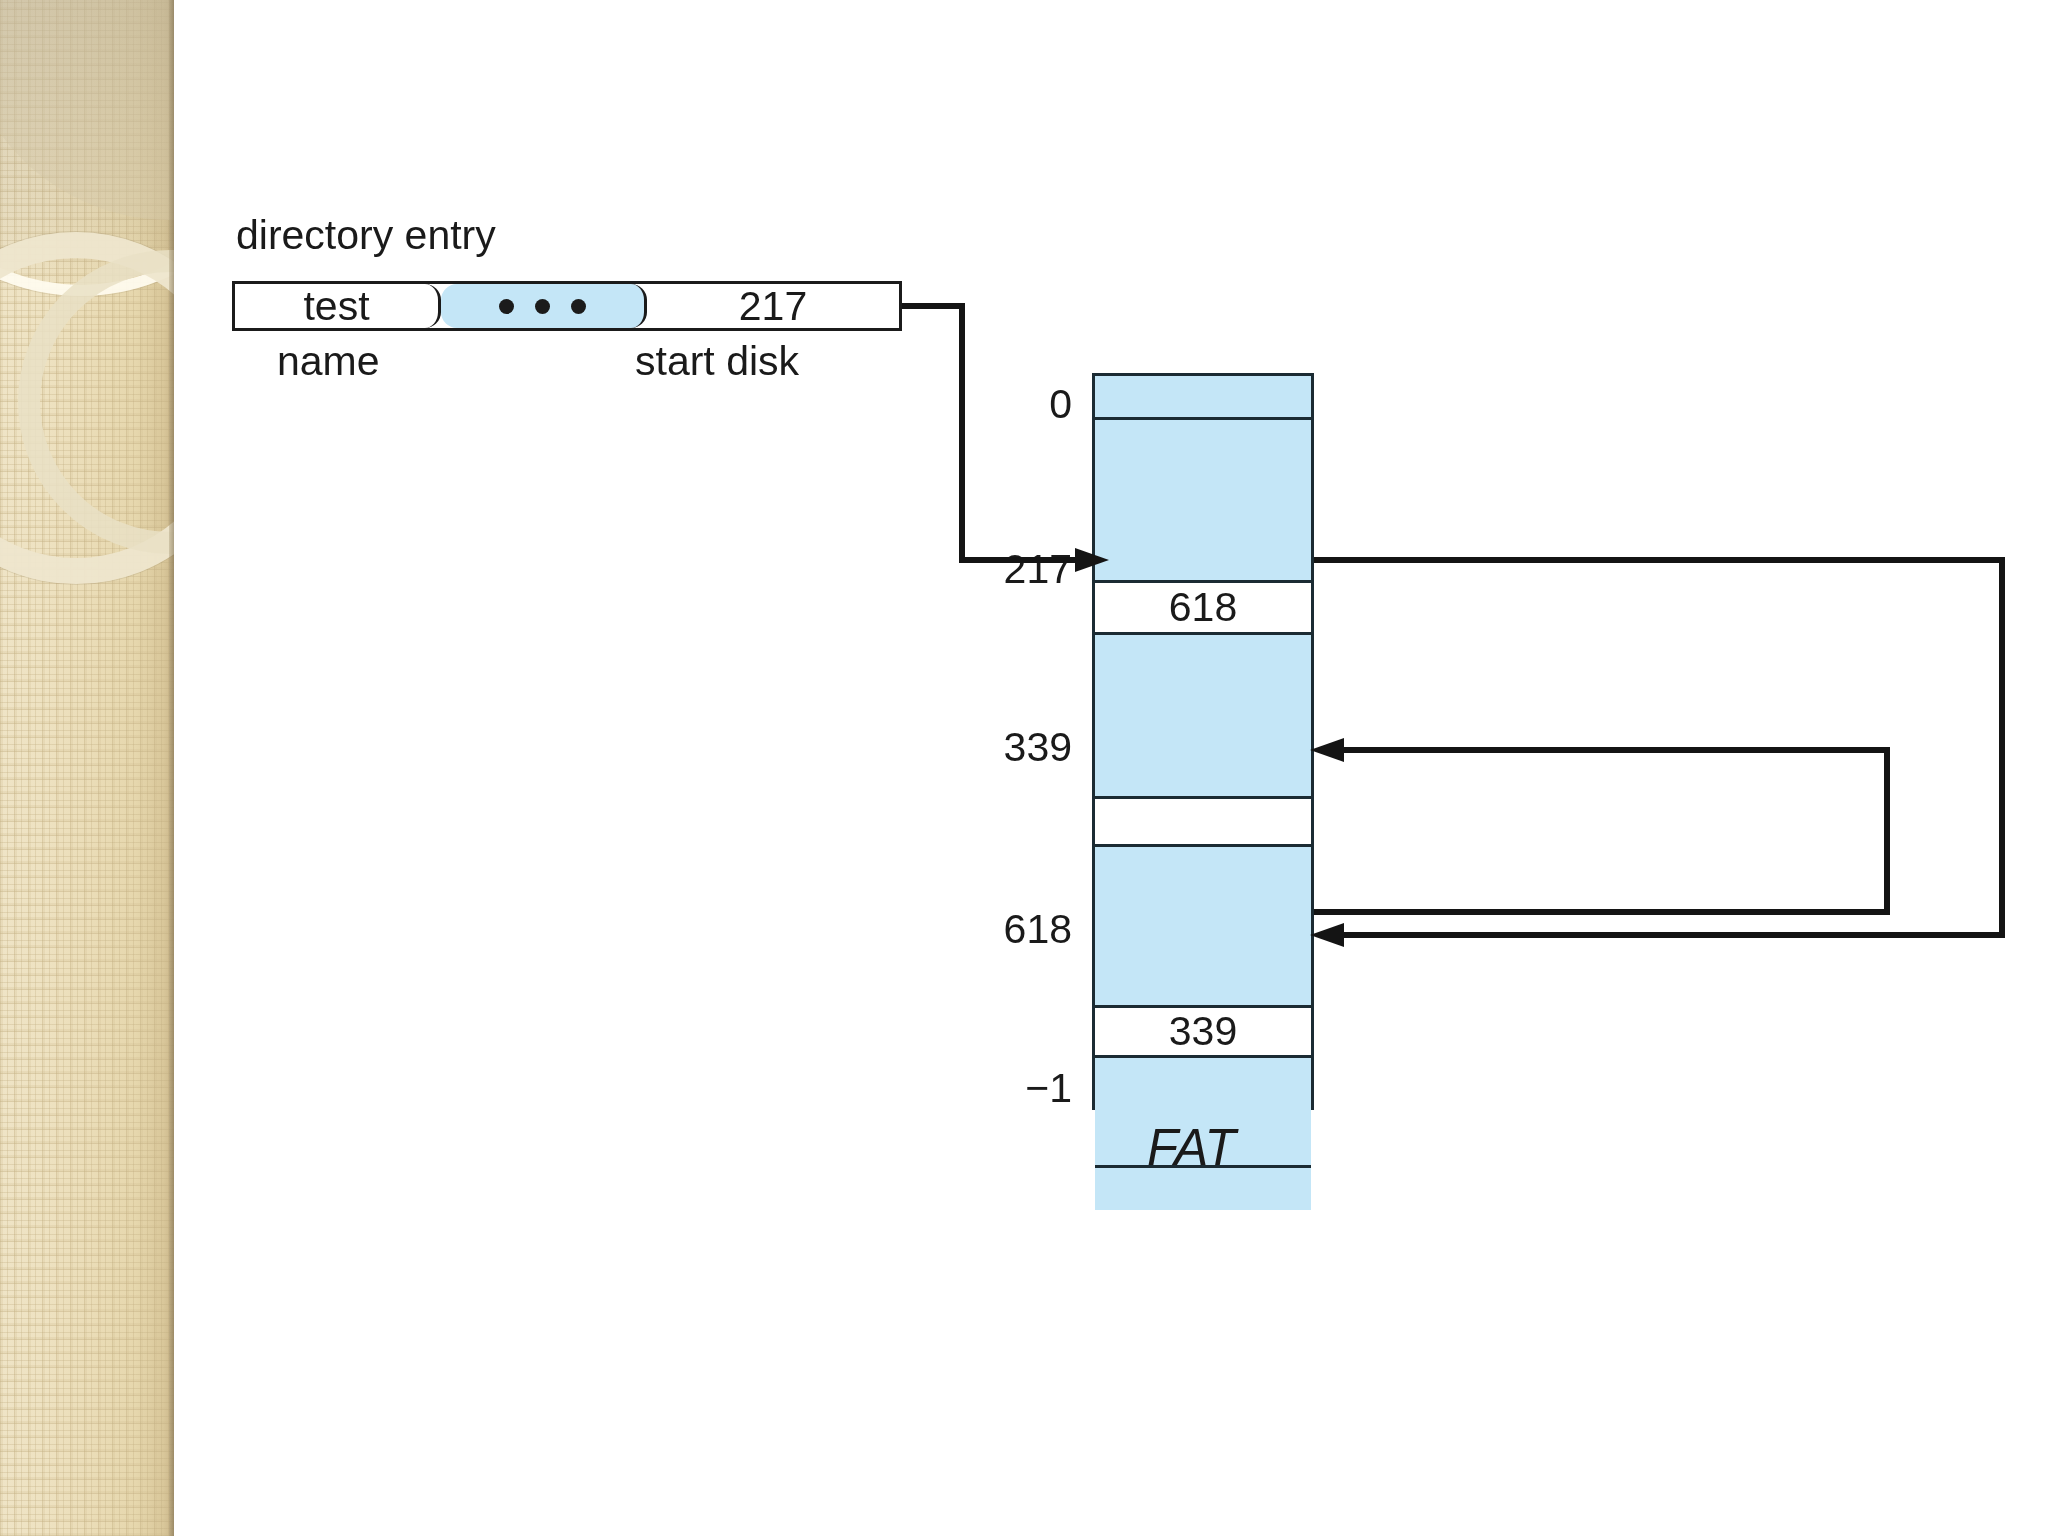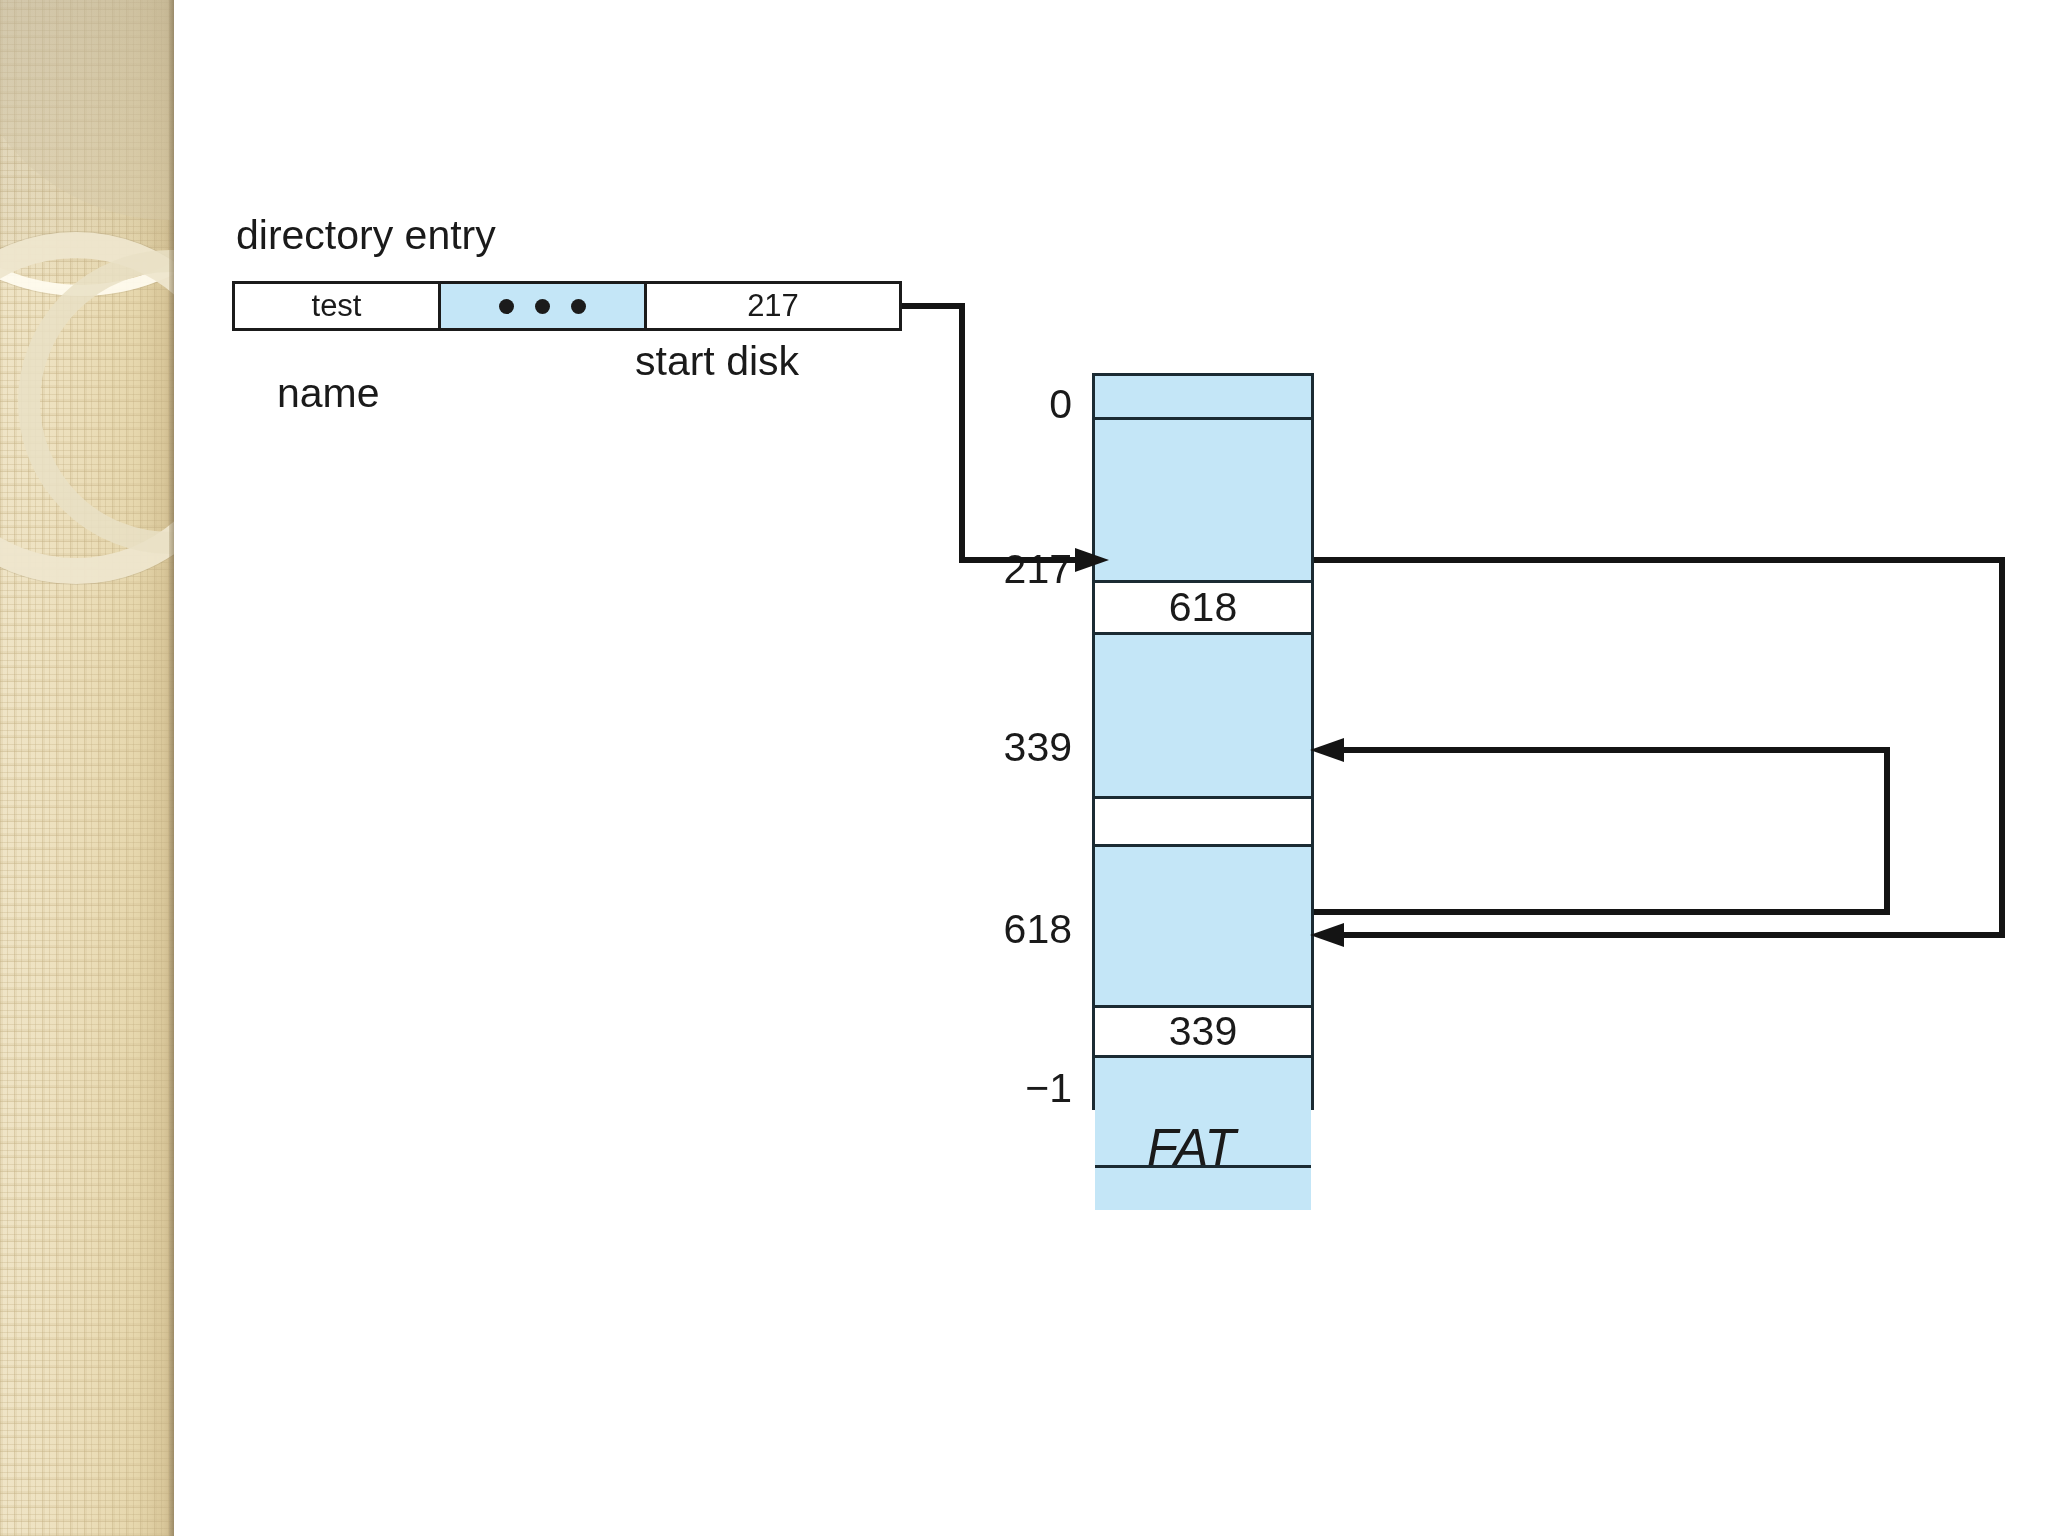--- a/index.html
+++ b/index.html
@@ -135,40 +135,41 @@
     display: flex;
     border: 3px solid #1b1b1b;
     box-sizing: border-box;
     background: #ffffff;
   }
   #dir-row .cell {
     box-sizing: border-box;
     display: flex;
     align-items: center;
     justify-content: center;
-    font-size: 31px;
-    color: #1a1a1a;
+    font-size: 41px;
+    color: #1a1a1a;
+    border-radius: 16px;
   }
   #dir-cell-name  { width: 206px; background: #ffffff; border-right: 3px solid #1b1b1b; }
   #dir-cell-dots  { width: 206px; background: #c4e6f7; border-right: 3px solid #1b1b1b; }
   #dir-cell-start { width: 252px; background: #ffffff; }
 
   .dots {
     display: flex;
     gap: 21px;
     align-items: center;
   }
   .dots i {
     display: block;
     width: 15px; height: 15px;
     border-radius: 50%;
     background: #1b1b1b;
   }
 
-  #label-name       { left: 105px;  top: 341px; margin-top: 32px; }
+  #label-name       { left: 105px;  top: 341px; }
   #label-start-block{ left: 463px;  top: 341px; }
 
   
   #fat-box {
     position: absolute;
     left: 920px;
     top: 373px;
     width: 222px;
     height: 737px;
     border: 3px solid #1b2b33;

